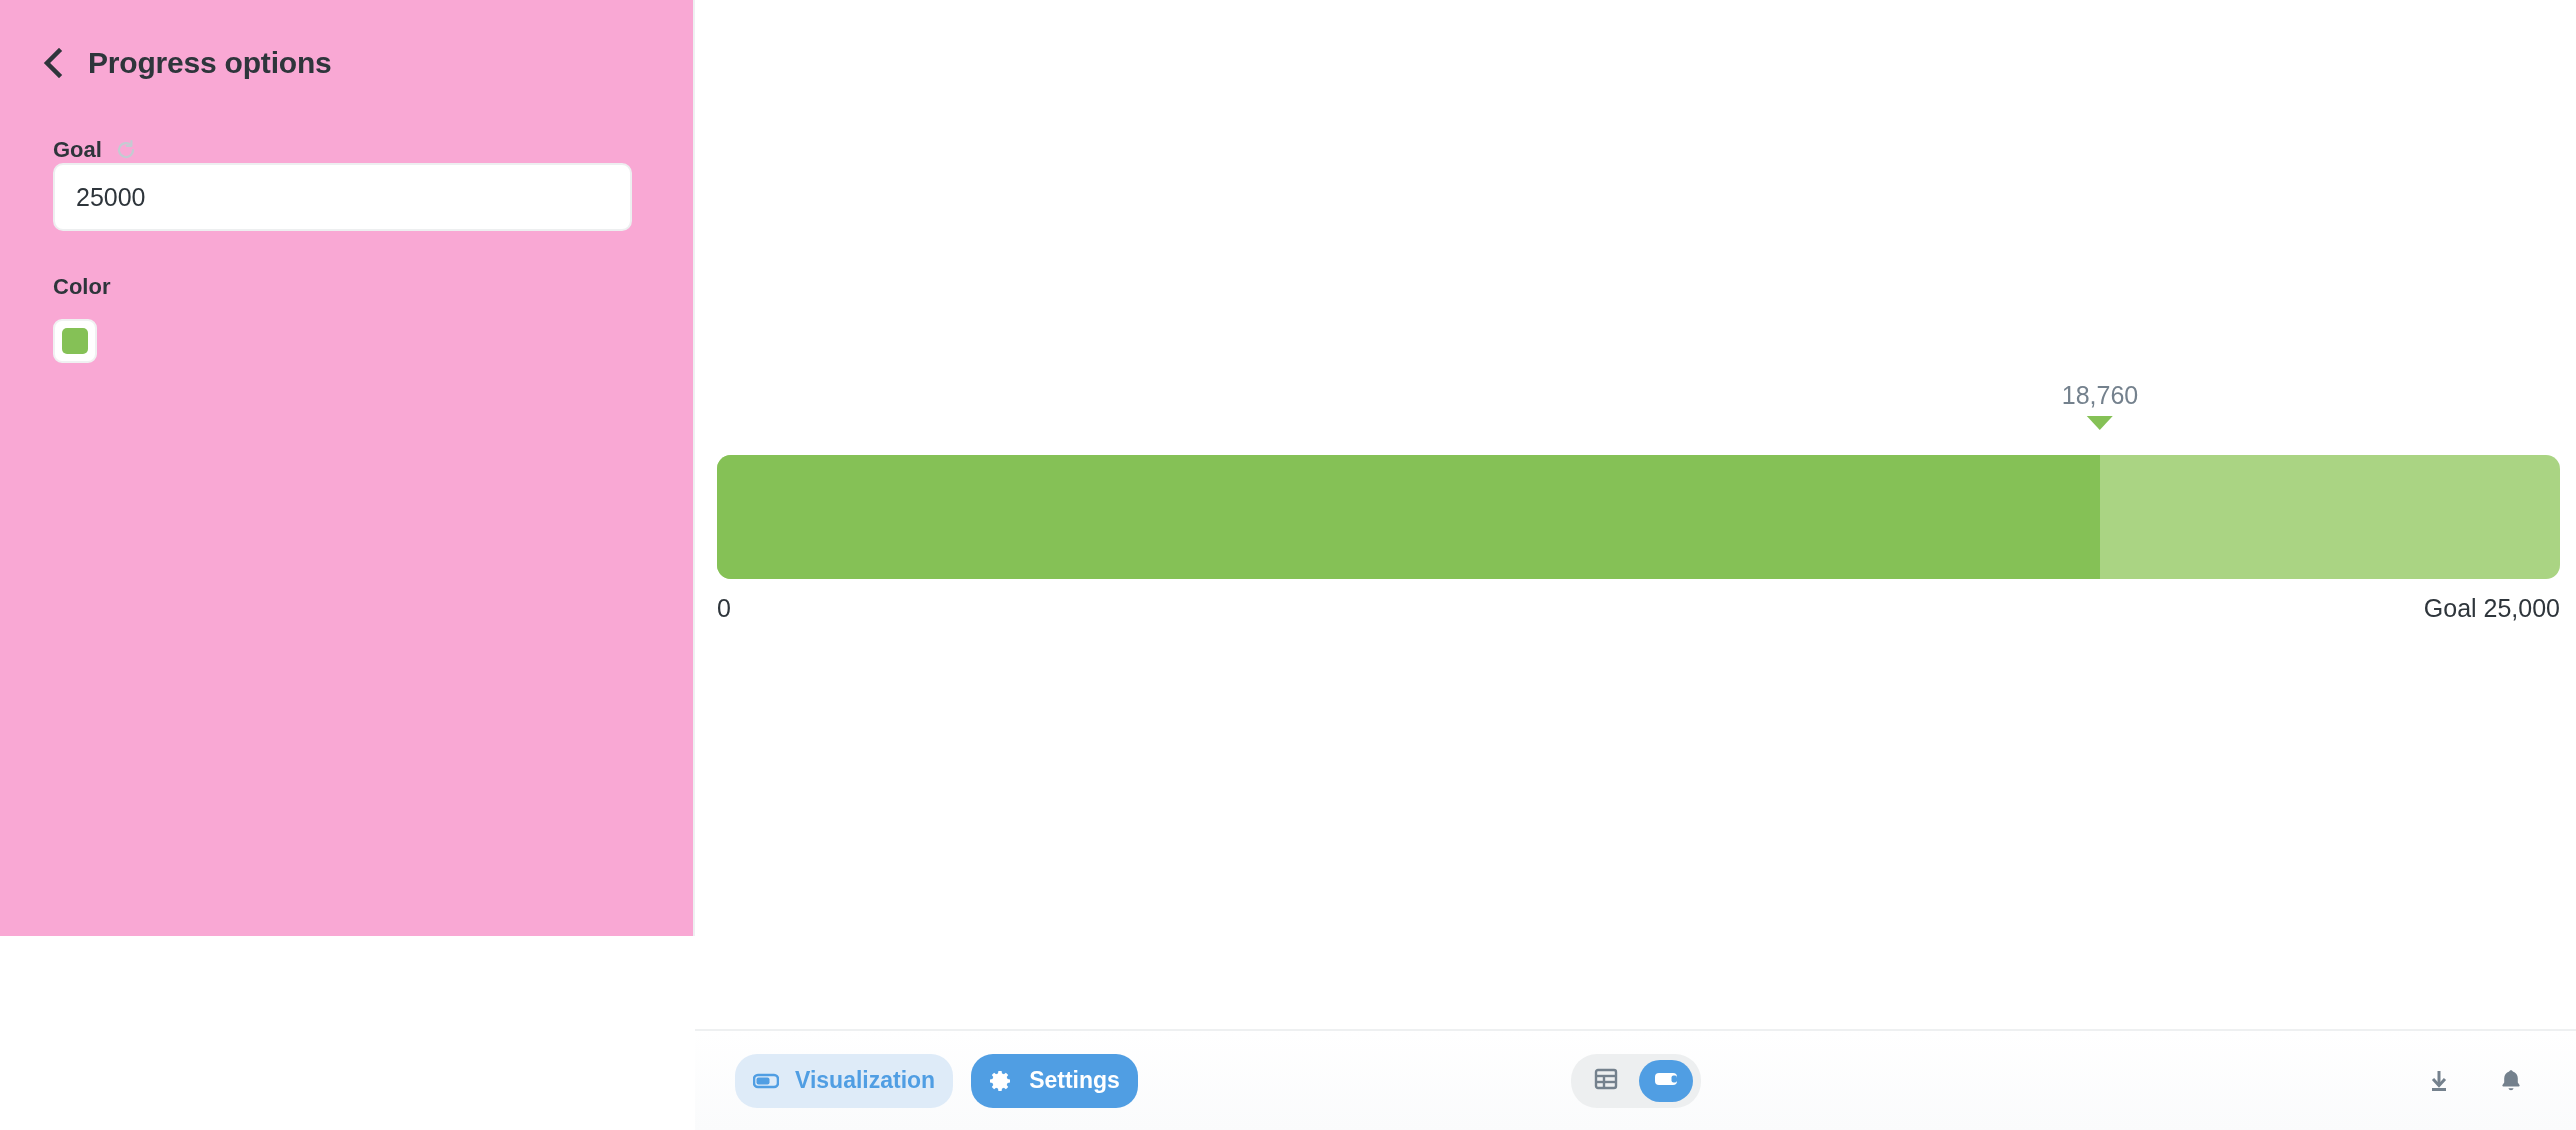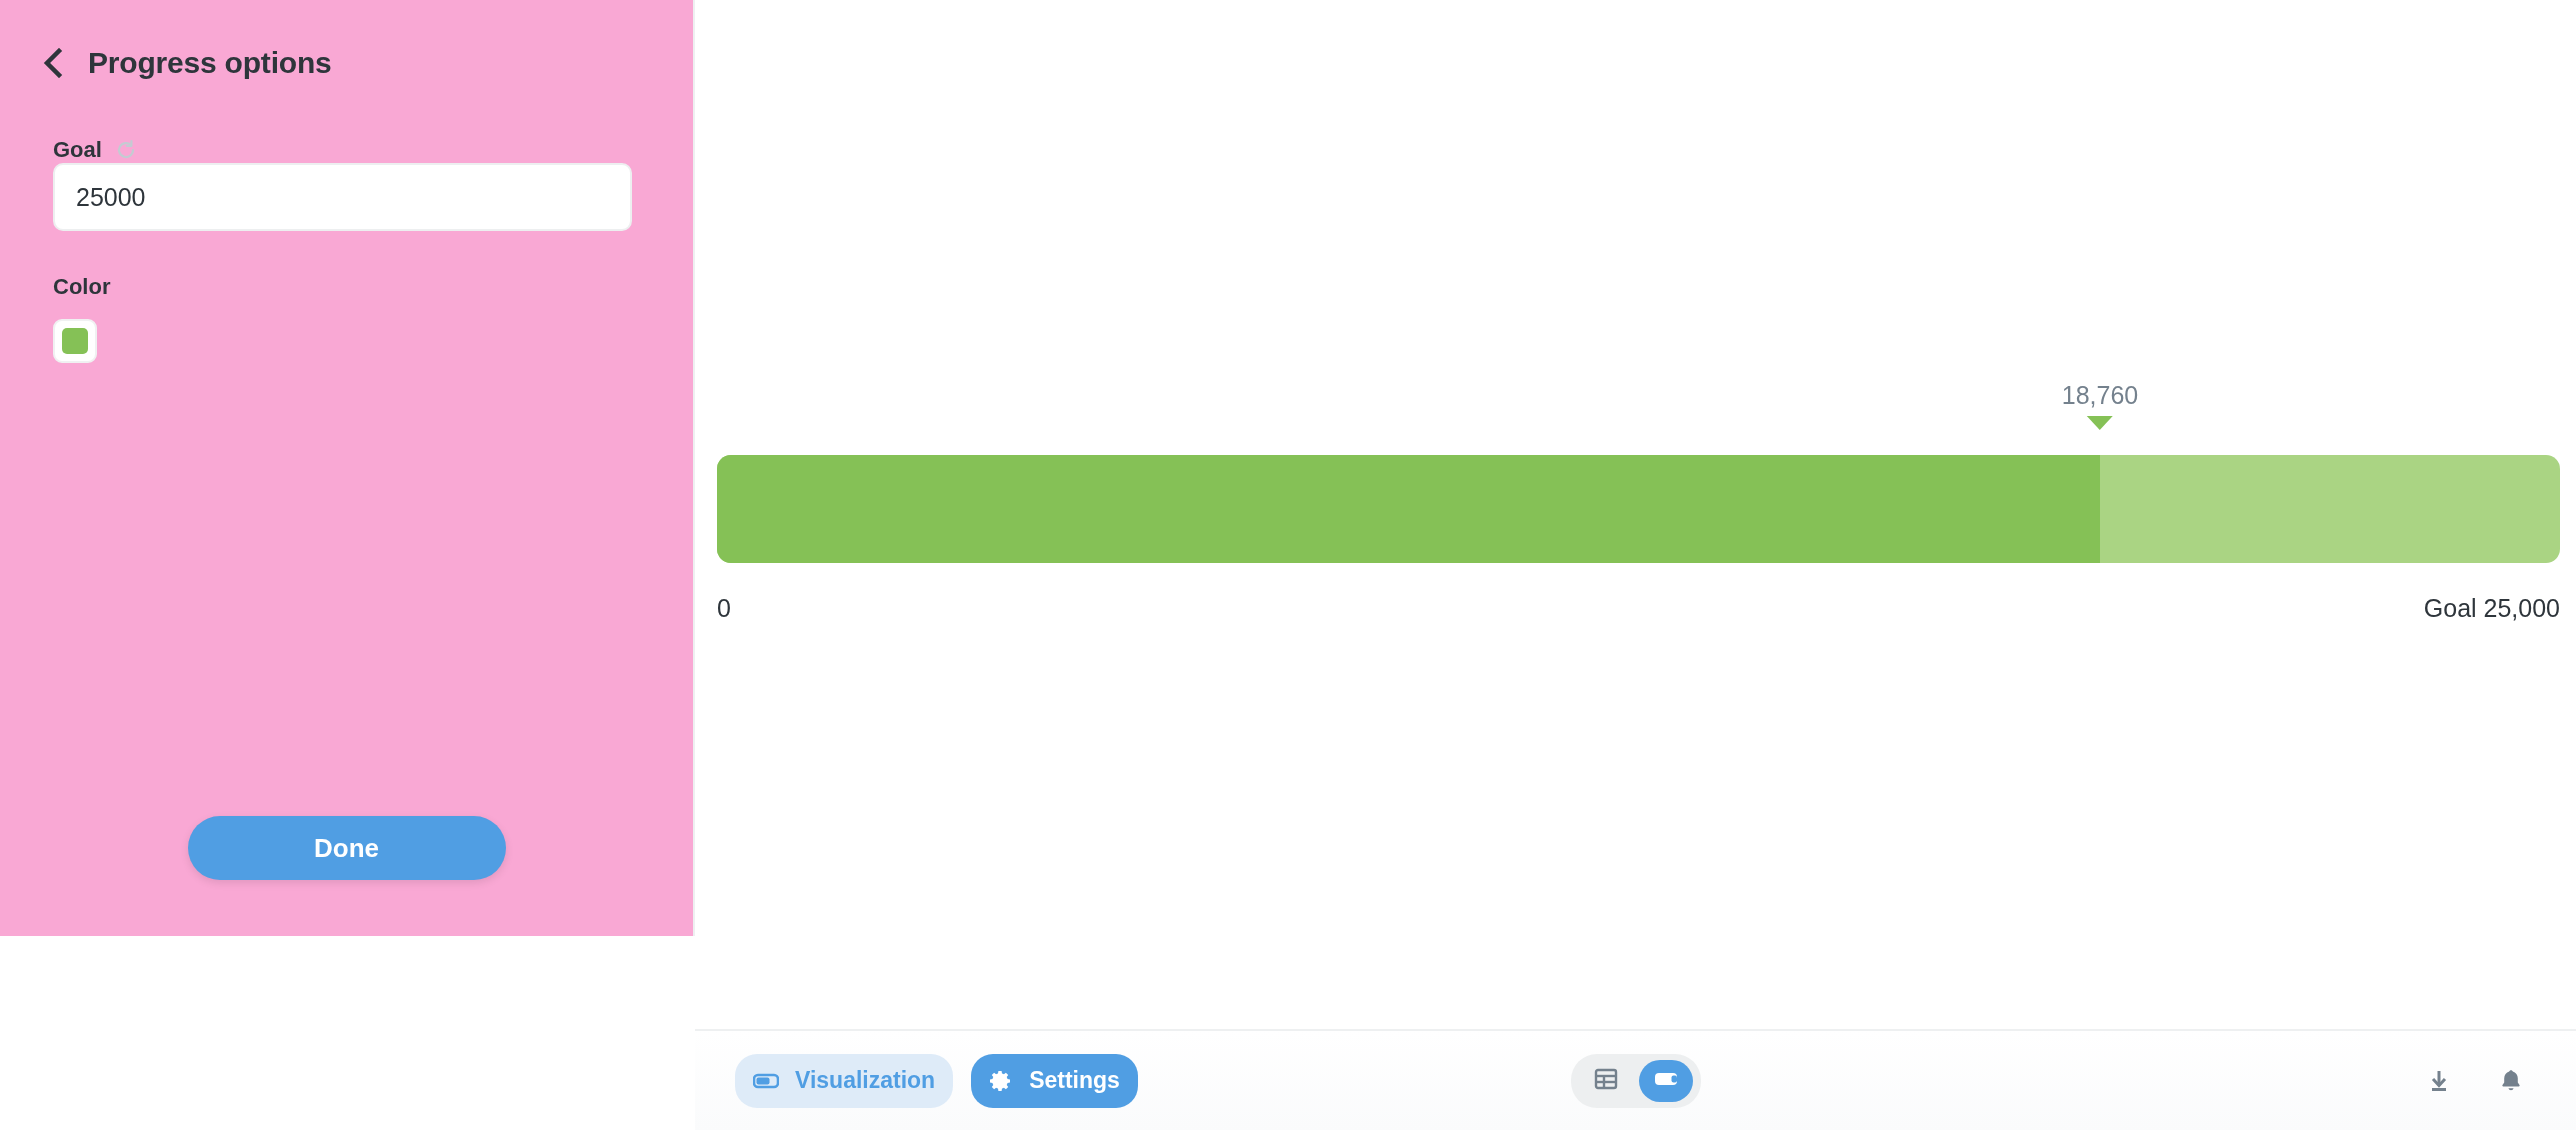--- a/index.html
+++ b/index.html
@@ -155,21 +155,21 @@
     position: relative;
     flex: 1 1 auto;
     height: 1029px;
   }
 
   .progress-wrap {
     position: absolute;
     left: 22px;
     right: 16px;
     top: 455px;
-    height: 108px;
+    height: 124px;
   }
   .progress-bar {
     position: relative;
     width: 100%;
     height: 100%;
     border-radius: 14px;
     overflow: hidden;
     background: #AAD483;
   }
   .progress-fill {
@@ -320,23 +320,20 @@
 
     <div class="field-block field-color">
       <div class="field-label-row">
         <span class="field-label">Color</span>
       </div>
       <div class="color-swatch-wrap">
         <span class="color-swatch" style="background: rgb(133, 193, 86);"></span>
       </div>
     </div>
 
-    <div class="done-wrap">
-      <button class="done-button">Done</button>
-    </div>
   </aside>
 
   <section class="main">
 
     <div class="viz-area">
 
       <div class="progress-wrap">
         <div class="progress-bar" style="background: rgb(170, 212, 131);">
           <div class="progress-fill" style="width: 75.04%; background: rgb(133, 193, 86);"></div>
         </div>

